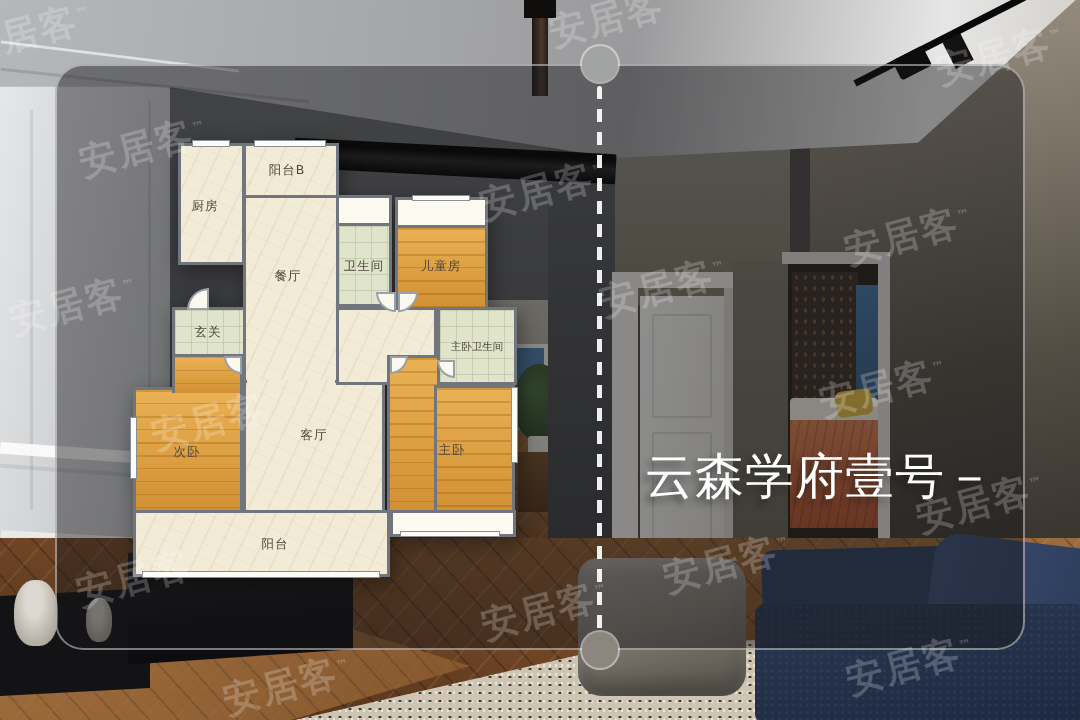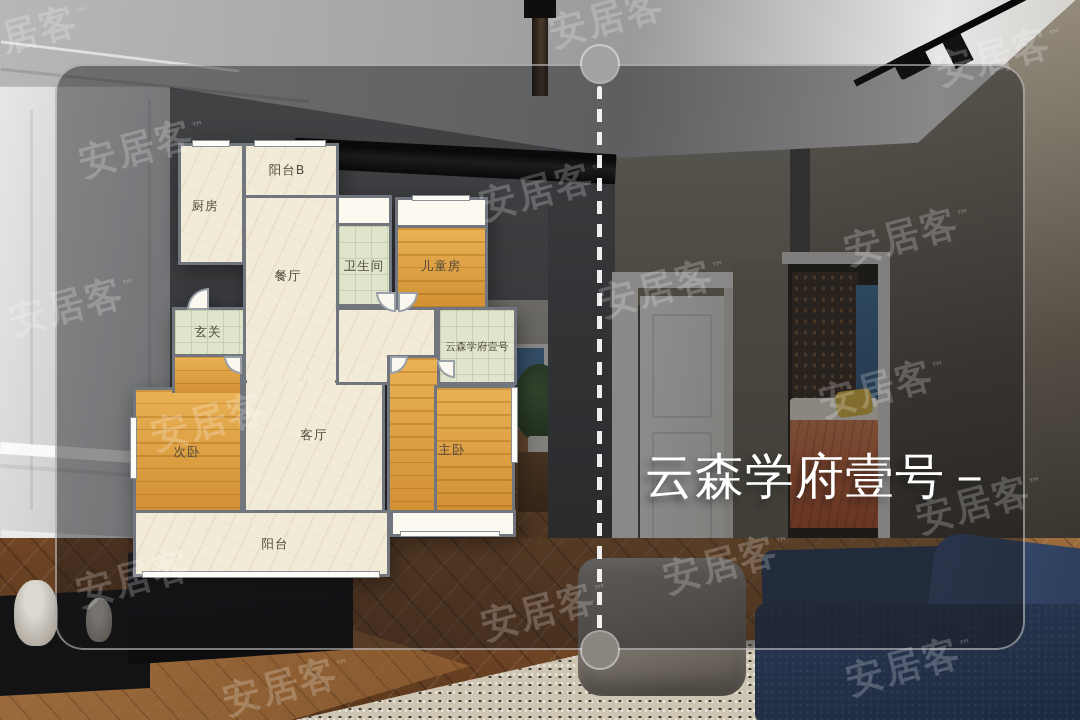--- a/index.html
+++ b/index.html
@@ -239,21 +239,21 @@
     <div class="door" style="left:307px;top:220px;width:18px;height:18px;border-radius:0 0 0 100%;"></div>
     <div class="door" style="left:94px;top:216px;width:18px;height:18px;border-radius:0 0 0 100%;"></div>
     <div class="door" style="left:260px;top:216px;width:18px;height:18px;border-radius:0 0 100% 0;"></div>
 
     <span class="rlabel" style="left:75px;top:66px;">厨房</span>
     <span class="rlabel" style="left:157px;top:30px;">阳台B</span>
     <span class="rlabel" style="left:158px;top:136px;">餐厅</span>
     <span class="rlabel" style="left:234px;top:126px;">卫生间</span>
     <span class="rlabel" style="left:311px;top:126px;">儿童房</span>
     <span class="rlabel" style="left:78px;top:192px;">玄关</span>
-    <span class="rlabel small" style="left:347px;top:207px;">云森学府壹号</span>
+    <span class="rlabel small" style="left:347px;top:207px;">主卧卫生间</span>
     <span class="rlabel" style="left:57px;top:312px;">次卧</span>
     <span class="rlabel" style="left:184px;top:295px;">客厅</span>
     <span class="rlabel" style="left:322px;top:310px;text-align:right;">主卧</span>
     <span class="rlabel" style="left:145px;top:404px;">阳台</span>
   </div>
 
   <div class="abs project-text">
     <div>云森学府壹号－</div>
   </div>
 

